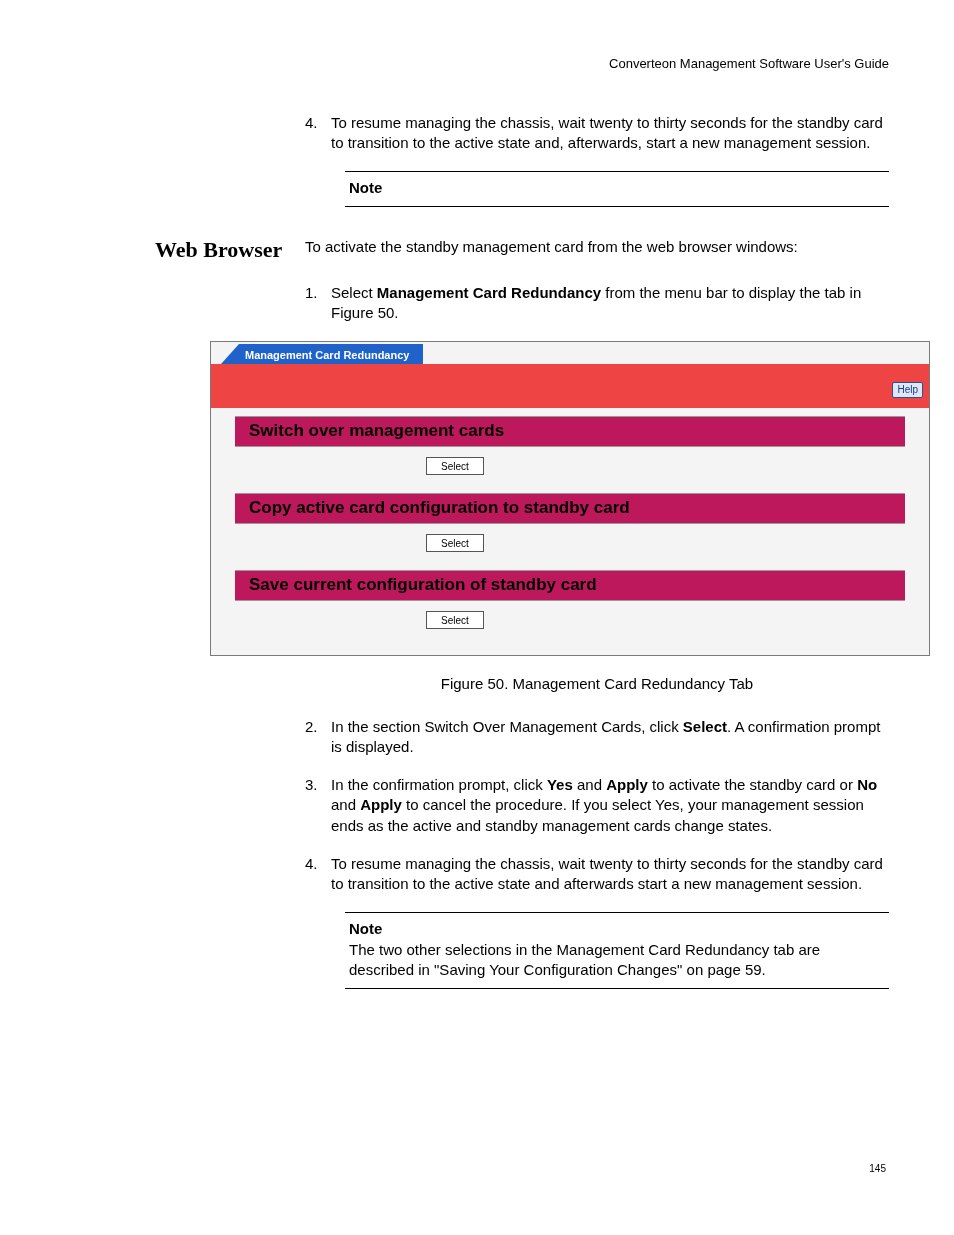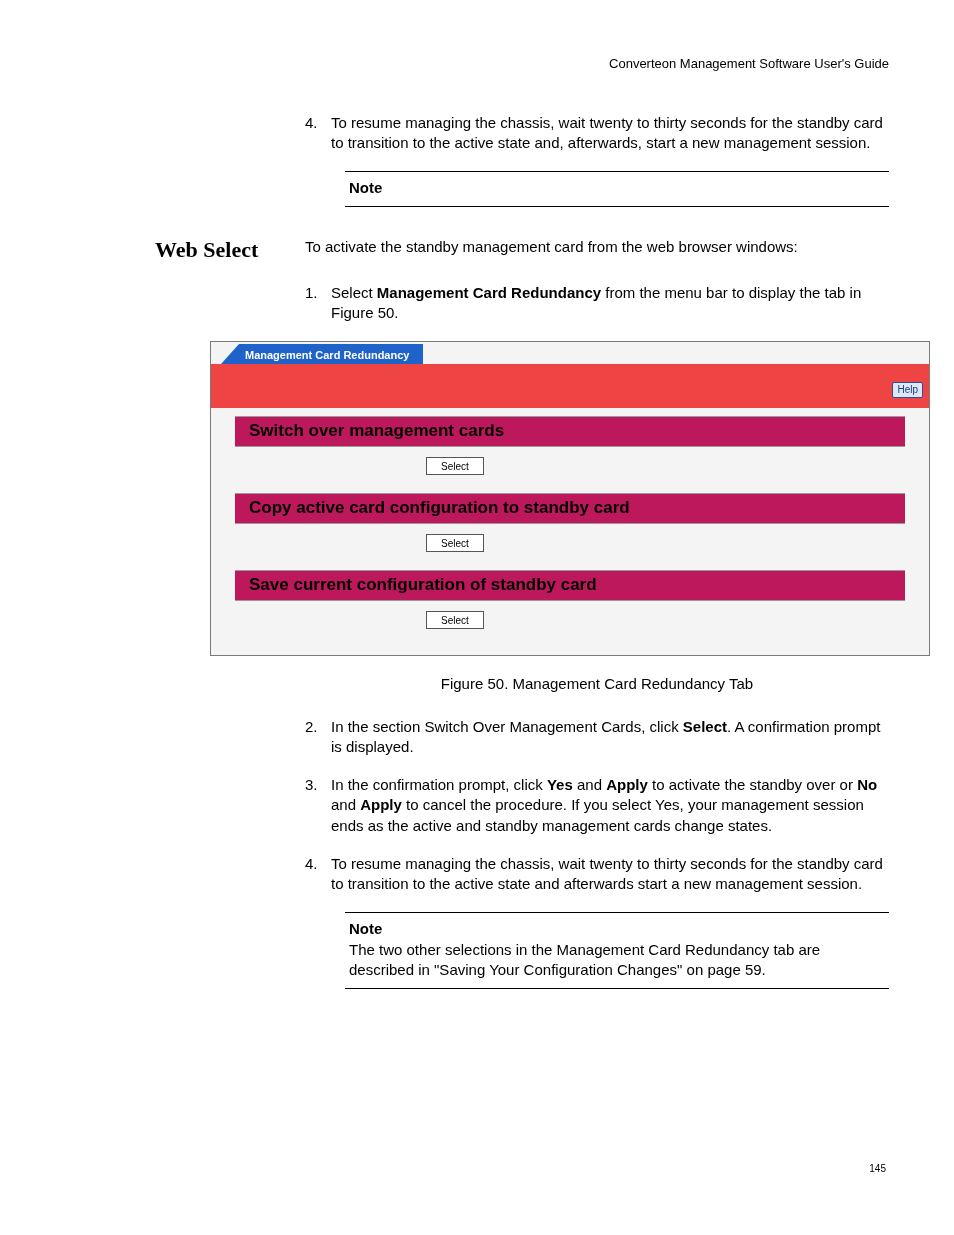--- a/index.html
+++ b/index.html
@@ -173,21 +173,21 @@
       <div class="ol-num">4.</div>
       <div class="ol-text">To resume managing the chassis, wait twenty to thirty seconds for the standby card to transition to the active state and, afterwards, start a new management session.</div>
     </div>
 
     <div class="note-box">
       <div class="note-title">Note</div>
     </div>
   </div>
 
   <div class="section-row">
-    <div class="section-label">Web Select</div>
+    <div class="section-label">Web Browser</div>
     <div class="section-intro">To activate the standby management card from the web browser windows:</div>
   </div>
 
   <div class="body-col">
     <div class="ol-item">
       <div class="ol-num">1.</div>
       <div class="ol-text">
         <span>Select </span><span class="b">Management Card Redundancy</span><span> from the menu bar to display the tab in Figure 50.</span>
       </div>
     </div>
@@ -227,21 +227,21 @@
     <div class="ol-item">
       <div class="ol-num">2.</div>
       <div class="ol-text">
         <span>In the section Switch Over Management Cards, click </span><span class="b">Select</span><span>. A confirmation prompt is displayed.</span>
       </div>
     </div>
 
     <div class="ol-item">
       <div class="ol-num">3.</div>
       <div class="ol-text">
-        <span>In the confirmation prompt, click </span><span class="b">Yes</span><span> and </span><span class="b">Apply</span><span> to activate the standby over or </span><span class="b">No</span><span> and </span><span class="b">Apply</span><span> to cancel the procedure. If you select Yes, your management session ends as the active and standby management cards change states.</span>
+        <span>In the confirmation prompt, click </span><span class="b">Yes</span><span> and </span><span class="b">Apply</span><span> to activate the standby card or </span><span class="b">No</span><span> and </span><span class="b">Apply</span><span> to cancel the procedure. If you select Yes, your management session ends as the active and standby management cards change states.</span>
       </div>
     </div>
 
     <div class="ol-item">
       <div class="ol-num">4.</div>
       <div class="ol-text">To resume managing the chassis, wait twenty to thirty seconds for the standby card to transition to the active state and afterwards start a new management session.</div>
     </div>
 
     <div class="note-box">
       <div class="note-title">Note</div>

